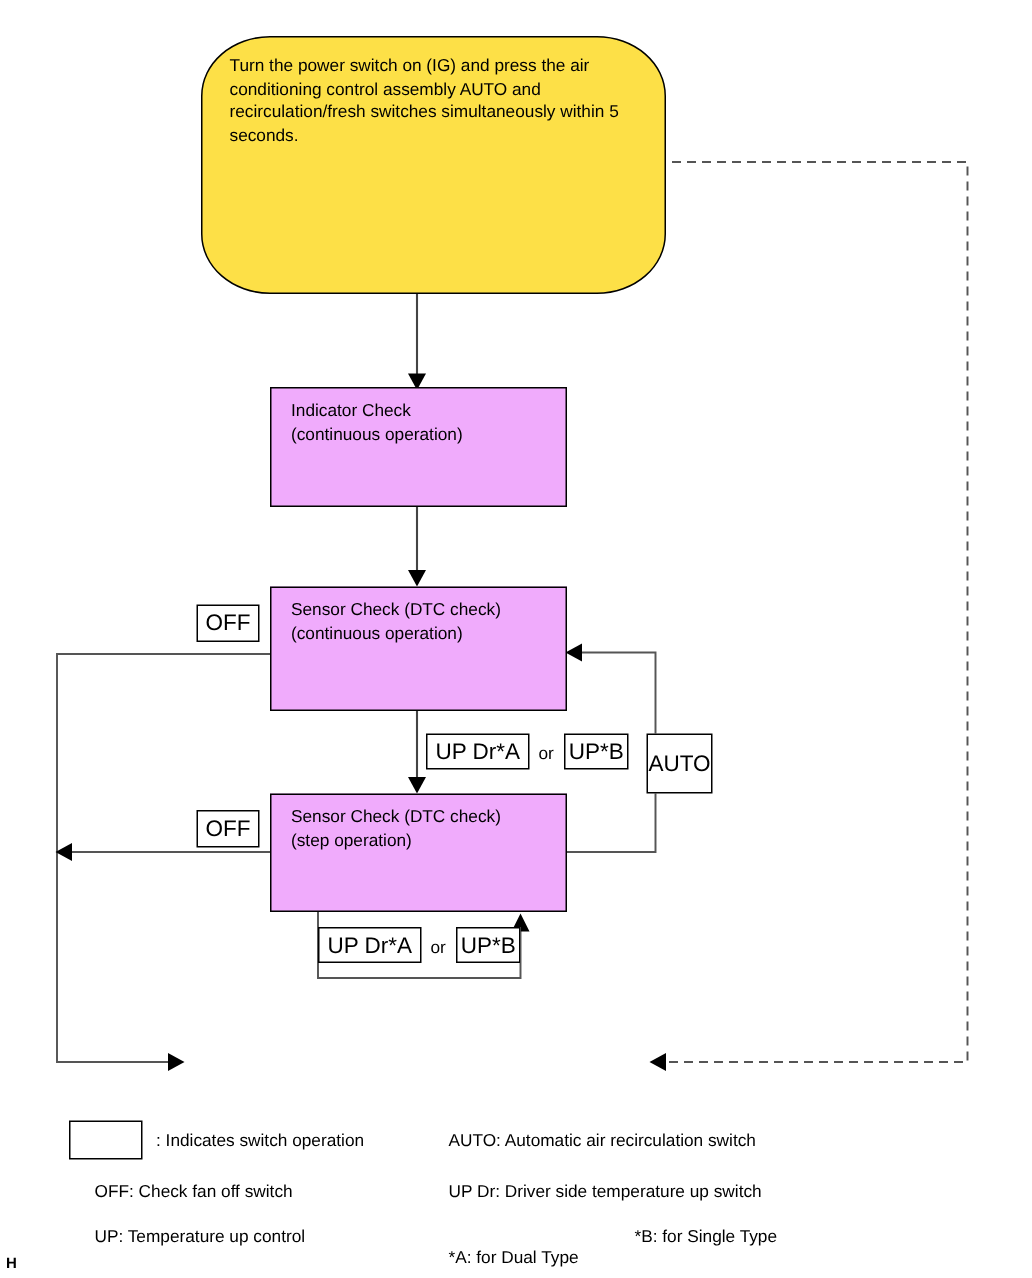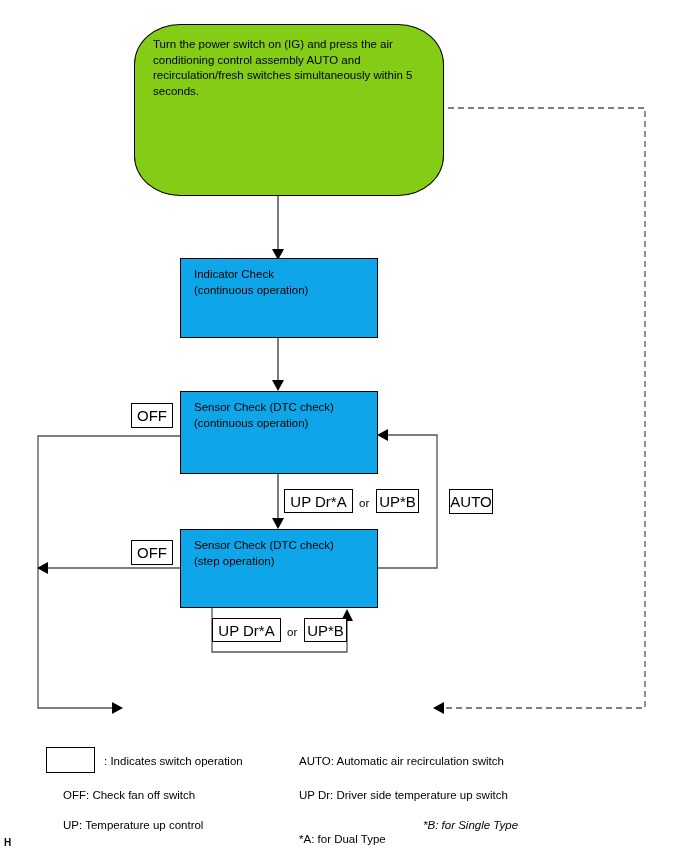--- a/index.html
+++ b/index.html
@@ -22,36 +22,36 @@
     position: absolute;
     left: 0;
     top: 0;
     width: 688px;
     height: 852px;
     pointer-events: none;
   }
   .node {
     position: absolute;
     box-sizing: border-box;
-    background: #0ea5e9;
+    background: #f0abfc;
     border: 1.6px solid #000000;
   }
   .node .txt {
     position: absolute;
     left: 13px;
     top: 8px;
     right: 6px;
     font-size: 11.5px;
     line-height: 15.5px;
     white-space: pre-line;
   }
   .stadium {
     position: absolute;
     box-sizing: border-box;
-    background: #84cc16;
+    background: #fde047;
     border: 1.6px solid #000000;
     border-radius: 46px / 40px;
   }
   .stadium .txt {
     position: absolute;
     left: 18px;
     top: 12px;
     right: 16px;
     font-size: 11.5px;
     line-height: 15.6px;
@@ -185,21 +185,21 @@
   <div class="swbox" style="left:131px; top:403px; width:42px; height:25px;">OFF</div>
 
   <div class="swbox" style="left:131px; top:540px; width:42px; height:25px;">OFF</div>
 
   <div class="swbox" style="left:284px; top:489px; width:69px; height:24px;">UP Dr*A</div>
 
   <div class="plainlabel" style="left:359px; top:496px;">or</div>
 
   <div class="swbox" style="left:376px; top:489px; width:43px; height:24px;">UP*B</div>
 
-  <div class="swbox" style="left:449px; top:489px; width:44px; height:25px;">AUTO</div>
+  <div class="swbox" style="left:431px; top:489px; width:44px; height:40px;">AUTO</div>
 
   <div class="swbox" style="left:212px; top:618px; width:69px; height:24px;">UP Dr*A</div>
 
   <div class="plainlabel" style="left:287px; top:625px;">or</div>
 
   <div class="swbox" style="left:304px; top:618px; width:43px; height:24px;">UP*B</div>
 
   <div class="legend-swatch" style="left:46px; top:747px; width:49px; height:26px;"></div>
 
   <div class="legend-item" style="left:104px; top:754px;">: Indicates switch operation</div>
@@ -207,17 +207,17 @@
   <div class="legend-item" style="left:63px; top:788px;">OFF: Check fan off switch</div>
 
   <div class="legend-item" style="left:63px; top:818px;">UP: Temperature up control</div>
 
   <div class="legend-item" style="left:299px; top:754px;">AUTO: Automatic air recirculation switch</div>
 
   <div class="legend-item" style="left:299px; top:788px;">UP Dr: Driver side temperature up switch</div>
 
   <div class="legend-item" style="left:299px; top:818px;margin-top:14px;">*A: for Dual Type</div>
 
-  <div class="legend-item" style="left:423px; top:818px;font-style:italic;">*B: for Single Type</div>
+  <div class="legend-item" style="left:423px; top:818px;">*B: for Single Type</div>
 
   <div class="corner-mark" style="left:4px; top:838px;">H</div>
 
 </div>
 
 </body></html>

